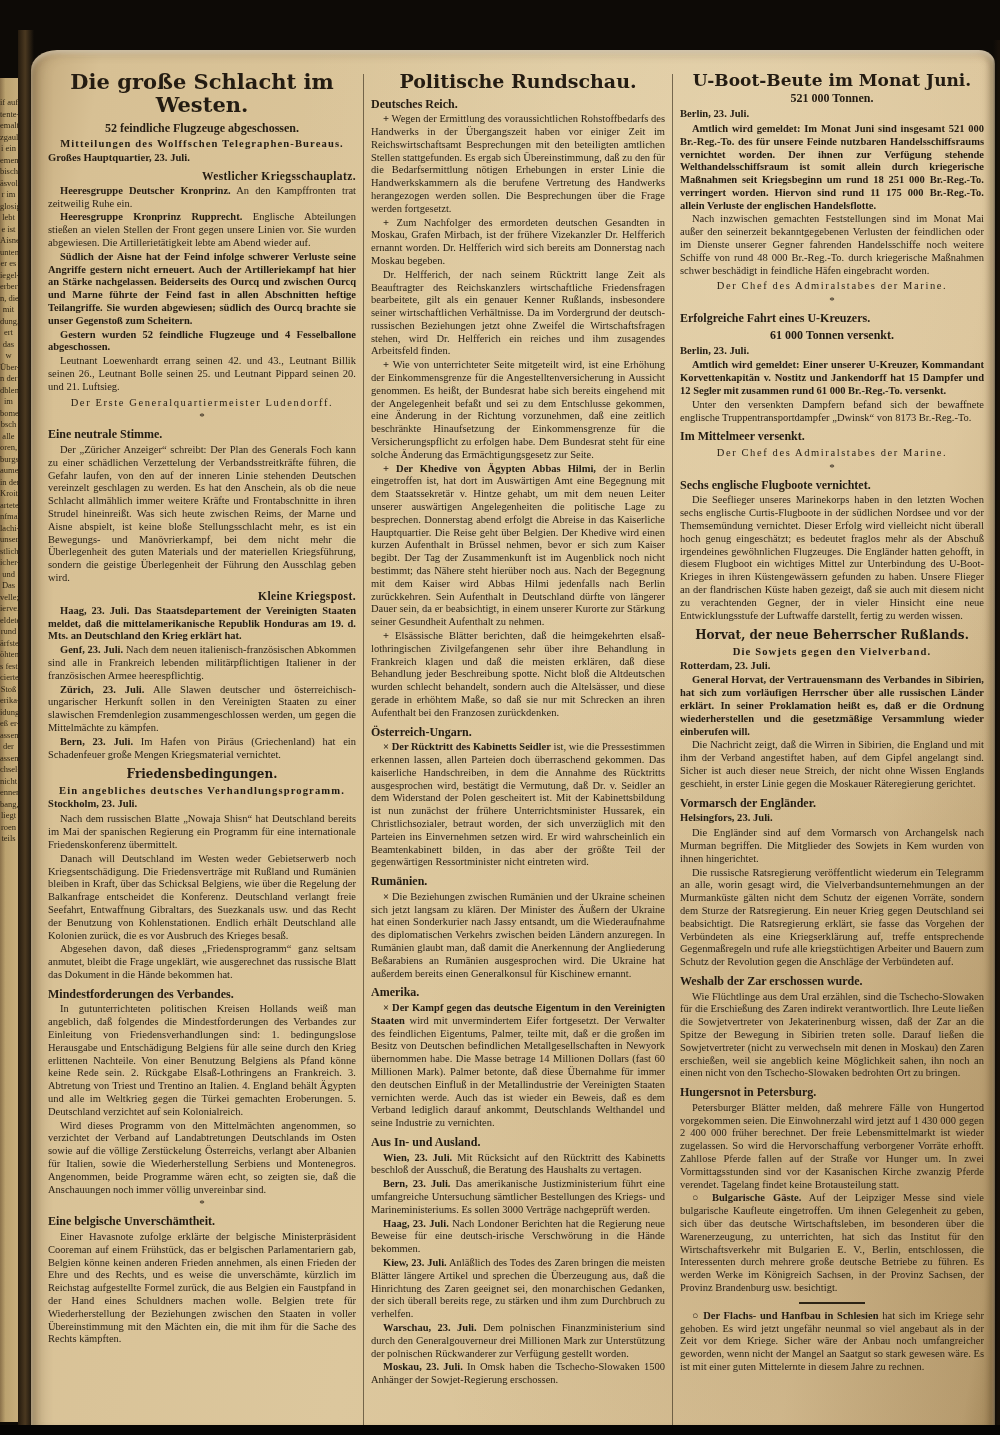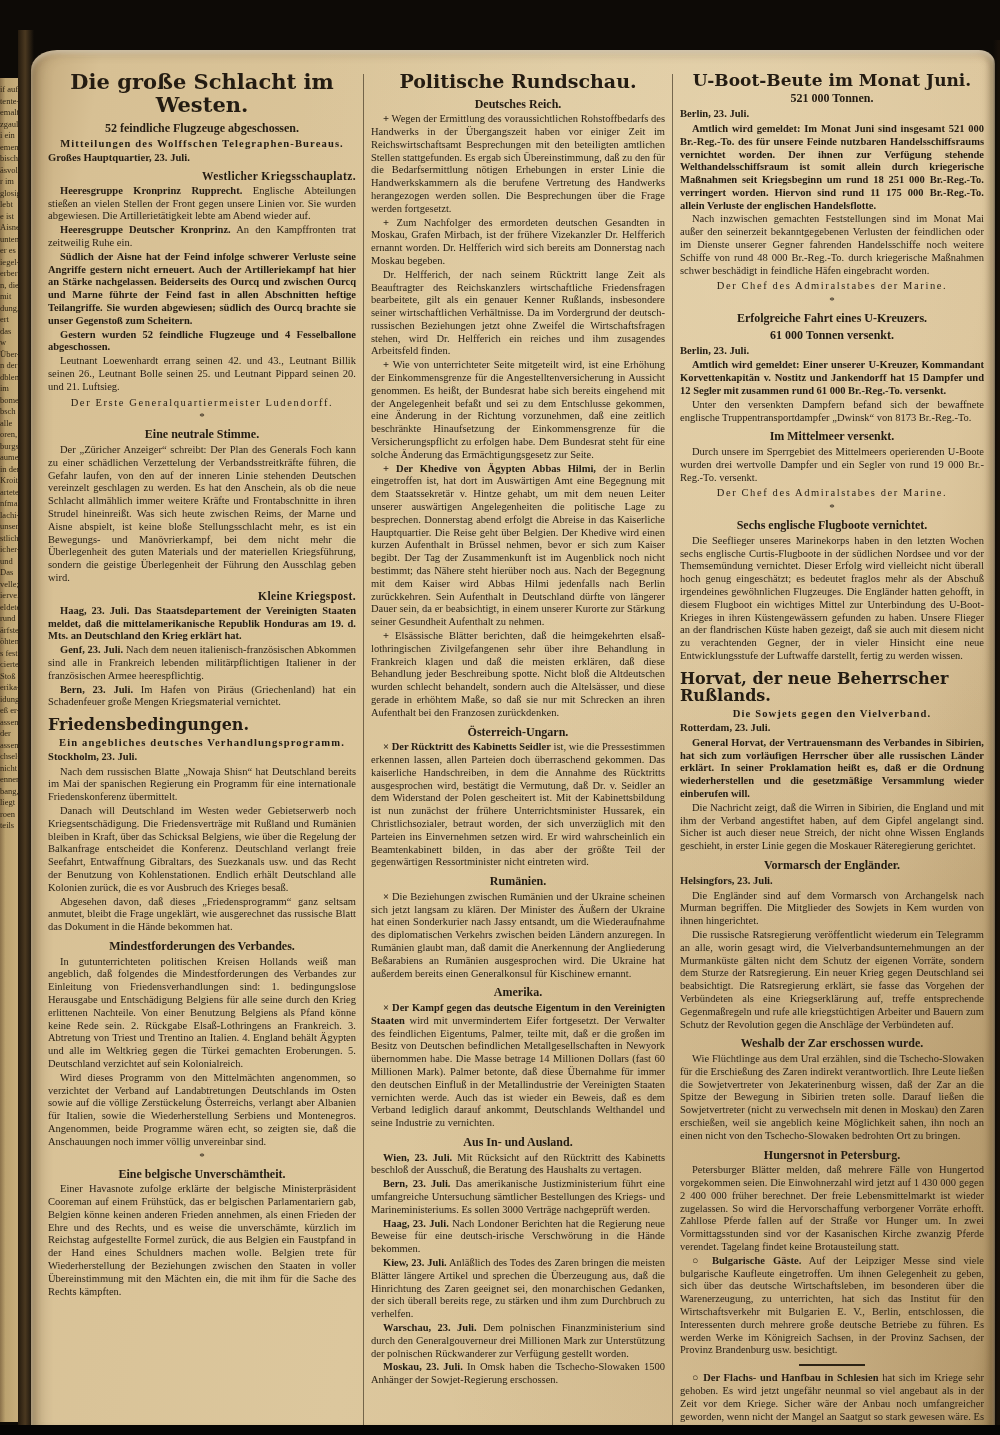--- a/index.html
+++ b/index.html
@@ -6,21 +6,21 @@
   body{
     width:1000px;height:1435px;position:relative;overflow:hidden;
     background:#0d0a06;
     font-family:"Liberation Serif", serif;
   }
   
   .prev-page{
     position:absolute;left:0;top:78px;width:18px;height:1344px;
     background:linear-gradient(90deg,#8a714a 0%,#bba26f 30%,#c7ad7c 100%);
     overflow:hidden;color:#2d2414;font-size:8.5px;line-height:11.5px;
-    text-align:left;padding:6px 1px 0 0;box-sizing:border-box;
+    text-align:center;padding:19px 1px 0 0;box-sizing:border-box;
   }
   .prev-page div{white-space:nowrap;}
   .gutter{
     position:absolute;left:18px;top:30px;width:16px;height:1400px;
     background:linear-gradient(90deg,#241a0e 0%,#4a3820 45%,rgba(74,56,32,0) 100%);
   }
   .page{
     position:absolute;left:31px;top:34px;width:964px;height:1388px;
     border-radius:26px 16px 4px 4px / 20px 14px 4px 4px;
     background:
@@ -43,26 +43,26 @@
     font-size:10.5px;line-height:1.22;text-align:justify;
     overflow:hidden;padding:0 7px;box-sizing:border-box;flex:0 0 auto;
   }
   .col-left{width:322px;}
   .col-mid{width:308px;}
   .col-right{width:318px;}
   .divider{flex:0 0 1px;background:linear-gradient(#3a2f1d,#3a2f1d);opacity:0.65;margin-top:4px;}
   .b-h1{font-family:"DejaVu Serif",serif;font-weight:bold;font-size:21px;line-height:1.08;text-align:center;text-indent:0;margin:1px 0 5px;}
   .col-mid .b-h1{font-size:19px;margin-bottom:2px;}
   .col-right .b-h1{font-size:17px;margin-bottom:2px;}
-  .b-bighead{font-family:"DejaVu Serif",serif;font-weight:bold;font-size:16px;line-height:1.1;text-align:left;text-indent:0;margin:7px 0 3px;}
+  .b-bighead{font-family:"DejaVu Serif",serif;font-weight:bold;font-size:12px;line-height:1.1;text-align:center;text-indent:0;margin:7px 0 3px;}
   .b-sub{font-weight:bold;font-size:12px;text-align:center;text-indent:0;margin:0 0 2px;}
   .b-byline{font-weight:bold;font-size:10.6px;letter-spacing:1.1px;text-align:center;text-indent:0;margin:1px 0;}
   .b-dateline{font-weight:bold;font-size:10.6px;padding-right:28px;text-indent:0;margin:0 0 2px;}
   .b-cross{font-weight:bold;font-size:11.5px;letter-spacing:0.4px;text-align:right;text-indent:0;margin:4px 0 2px;}
-  .b-chead{font-weight:bold;font-size:12px;text-align:center;text-indent:0;margin:5px 0 2px;}
+  .b-chead{font-weight:bold;font-size:12px;text-indent:0;margin:5px 0 2px;}
   .b-p{margin:0 0 1px;text-indent:12px;}
   .b-pb{margin:0 0 1px;text-indent:12px;font-weight:bold;}
   .b-sig{text-align:center;letter-spacing:1.6px;text-indent:0;margin:3px 0 2px;}
   .b-star{text-align:center;font-size:11px;line-height:1;text-indent:0;margin:2px 0;}
   .b-rule{width:66px;border:0;border-top:2px solid #2c2315;margin:7px auto 6px;}
   .lead{font-weight:bold;}
   .bottom-band{position:absolute;left:0;bottom:0;width:1000px;height:10px;background:#060504;}
   .right-edge{position:absolute;right:0;top:40px;width:7px;height:1385px;background:linear-gradient(90deg,rgba(0,0,0,0) 0%,#171009 80%);}
 </style>
 </head>
@@ -138,32 +138,33 @@
 <div class="gutter"></div>
 
 <div class="page">
   <div class="content">
     <div class="col col-left" id="colLeft">
         <div class="b-h1">Die große Schlacht im Westen.</div>
         <div class="b-sub">52 feindliche Flugzeuge abgeschossen.</div>
         <div class="b-byline">Mitteilungen des Wolffschen Telegraphen-Bureaus.</div>
         <div class="b-dateline">Großes Hauptquartier, 23. Juli.</div>
         <div class="b-cross">Westlicher Kriegsschauplatz.</div>
+        <div class="b-p"><span class="lead">Heeresgruppe Deutscher Kronprinz.</span> An den Kampffronten trat zeitweilig Ruhe ein.</div>
         <div class="b-p"><span class="lead">Heeresgruppe Kronprinz Rupprecht.</span> Englische Abteilungen stießen an vielen Stellen der Front gegen unsere Linien vor. Sie wurden abgewiesen. Die Artillerietätigkeit lebte am Abend wieder auf.</div>
-        <div class="b-p"><span class="lead">Heeresgruppe Deutscher Kronprinz.</span> An den Kampffronten trat zeitweilig Ruhe ein.</div>
         <div class="b-pb">Südlich der Aisne hat der Feind infolge schwerer Verluste seine Angriffe gestern nicht erneuert. Auch der Artilleriekampf hat hier an Stärke nachgelassen. Beiderseits des Ourcq und zwischen Ourcq und Marne führte der Feind fast in allen Abschnitten heftige Teilangriffe. Sie wurden abgewiesen; südlich des Ourcq brachte sie unser Gegenstoß zum Scheitern.</div>
         <div class="b-pb">Gestern wurden 52 feindliche Flugzeuge und 4 Fesselballone abgeschossen.</div>
         <div class="b-p">Leutnant Loewenhardt errang seinen 42. und 43., Leutnant Billik seinen 26., Leutnant Bolle seinen 25. und Leutnant Pippard seinen 20. und 21. Luftsieg.</div>
         <div class="b-sig">Der Erste Generalquartiermeister Ludendorff.</div>
         <div class="b-star">*</div>
         <div class="b-chead">Eine neutrale Stimme.</div>
         <div class="b-p">Der „Züricher Anzeiger“ schreibt: Der Plan des Generals Foch kann zu einer schädlichen Verzettelung der Verbandsstreitkräfte führen, die Gefahr laufen, von den auf der inneren Linie stehenden Deutschen vereinzelt geschlagen zu werden. Es hat den Anschein, als ob die neue Schlacht allmählich immer weitere Kräfte und Frontabschnitte in ihren Strudel hineinreißt. Was sich heute zwischen Reims, der Marne und Aisne abspielt, ist keine bloße Stellungsschlacht mehr, es ist ein Bewegungs- und Manövrierkampf, bei dem nicht mehr die Überlegenheit des guten Materials und der materiellen Kriegsführung, sondern die geistige Überlegenheit der Führung den Ausschlag geben wird.</div>
         <div class="b-cross">Kleine Kriegspost.</div>
         <div class="b-pb"><span class="lead">Haag, 23. Juli.</span> Das Staatsdepartement der Vereinigten Staaten meldet, daß die mittelamerikanische Republik Honduras am 19. d. Mts. an Deutschland den Krieg erklärt hat.</div>
         <div class="b-p"><span class="lead">Genf, 23. Juli.</span> Nach dem neuen italienisch-französischen Abkommen sind alle in Frankreich lebenden militärpflichtigen Italiener in der französischen Armee heerespflichtig.</div>
+        <div class="b-p"><span class="lead">Zürich, 23. Juli.</span> Alle Slawen deutscher und österreichisch-ungarischer Herkunft sollen in den Vereinigten Staaten zu einer slawischen Fremdenlegion zusammengeschlossen werden, um gegen die Mittelmächte zu kämpfen.</div>
         <div class="b-p"><span class="lead">Bern, 23. Juli.</span> Im Hafen von Piräus (Griechenland) hat ein Schadenfeuer große Mengen Kriegsmaterial vernichtet.</div>
         <div class="b-bighead">Friedensbedingungen.</div>
         <div class="b-byline">Ein angebliches deutsches Verhandlungsprogramm.</div>
         <div class="b-dateline">Stockholm, 23. Juli.</div>
         <div class="b-p">Nach dem russischen Blatte „Nowaja Shisn“ hat Deutschland bereits im Mai der spanischen Regierung ein Programm für eine internationale Friedenskonferenz übermittelt.</div>
         <div class="b-p">Danach will Deutschland im Westen weder Gebietserwerb noch Kriegsentschädigung. Die Friedensverträge mit Rußland und Rumänien bleiben in Kraft, über das Schicksal Belgiens, wie über die Regelung der Balkanfrage entscheidet die Konferenz. Deutschland verlangt freie Seefahrt, Entwaffnung Gibraltars, des Suezkanals usw. und das Recht der Benutzung von Kohlenstationen. Endlich erhält Deutschland alle Kolonien zurück, die es vor Ausbruch des Krieges besaß.</div>
         <div class="b-p">Abgesehen davon, daß dieses „Friedensprogramm“ ganz seltsam anmutet, bleibt die Frage ungeklärt, wie ausgerechnet das russische Blatt das Dokument in die Hände bekommen hat.</div>
         <div class="b-chead">Mindestforderungen des Verbandes.</div>
         <div class="b-p">In gutunterrichteten politischen Kreisen Hollands weiß man angeblich, daß folgendes die Mindestforderungen des Verbandes zur Einleitung von Friedensverhandlungen sind: 1. bedingungslose Herausgabe und Entschädigung Belgiens für alle seine durch den Krieg erlittenen Nachteile. Von einer Benutzung Belgiens als Pfand könne keine Rede sein. 2. Rückgabe Elsaß-Lothringens an Frankreich. 3. Abtretung von Triest und Trentino an Italien. 4. England behält Ägypten und alle im Weltkrieg gegen die Türkei gemachten Eroberungen. 5. Deutschland verzichtet auf sein Kolonialreich.</div>
         <div class="b-p">Wird dieses Programm von den Mittelmächten angenommen, so verzichtet der Verband auf Landabtretungen Deutschlands im Osten sowie auf die völlige Zerstückelung Österreichs, verlangt aber Albanien für Italien, sowie die Wiederherstellung Serbiens und Montenegros. Angenommen, beide Programme wären echt, so zeigten sie, daß die Anschauungen noch immer völlig unvereinbar sind.</div>
@@ -203,21 +204,20 @@
         <div class="b-pb">Amtlich wird gemeldet: Im Monat Juni sind insgesamt 521 000 Br.-Reg.-To. des für unsere Feinde nutzbaren Handelsschiffsraums vernichtet worden. Der ihnen zur Verfügung stehende Welthandelsschiffsraum ist somit allein durch kriegerische Maßnahmen seit Kriegsbeginn um rund 18 251 000 Br.-Reg.-To. verringert worden. Hiervon sind rund 11 175 000 Br.-Reg.-To. allein Verluste der englischen Handelsflotte.</div>
         <div class="b-p">Nach inzwischen gemachten Feststellungen sind im Monat Mai außer den seinerzeit bekanntgegebenen Verlusten der feindlichen oder im Dienste unserer Gegner fahrenden Handelsschiffe noch weitere Schiffe von rund 48 000 Br.-Reg.-To. durch kriegerische Maßnahmen schwer beschädigt in feindliche Häfen eingebracht worden.</div>
         <div class="b-sig">Der Chef des Admiralstabes der Marine.</div>
         <div class="b-star">*</div>
         <div class="b-chead">Erfolgreiche Fahrt eines U-Kreuzers.</div>
         <div class="b-sub">61 000 Tonnen versenkt.</div>
         <div class="b-dateline">Berlin, 23. Juli.</div>
         <div class="b-pb">Amtlich wird gemeldet: Einer unserer U-Kreuzer, Kommandant Korvettenkapitän v. Nostitz und Jankendorff hat 15 Dampfer und 12 Segler mit zusammen rund 61 000 Br.-Reg.-To. versenkt.</div>
         <div class="b-p">Unter den versenkten Dampfern befand sich der bewaffnete englische Truppentransportdampfer „Dwinsk“ von 8173 Br.-Reg.-To.</div>
         <div class="b-chead">Im Mittelmeer versenkt.</div>
-        <div class="b-p">Durch unsere im Sperrgebiet des Mittelmeers operierenden U-Boote wurden drei wertvolle Dampfer und ein Segler von rund 19 000 Br.-Reg.-To. versenkt.</div>
         <div class="b-sig">Der Chef des Admiralstabes der Marine.</div>
         <div class="b-star">*</div>
         <div class="b-chead">Sechs englische Flugboote vernichtet.</div>
         <div class="b-p">Die Seeflieger unseres Marinekorps haben in den letzten Wochen sechs englische Curtis-Flugboote in der südlichen Nordsee und vor der Themsemündung vernichtet. Dieser Erfolg wird vielleicht nicht überall hoch genug eingeschätzt; es bedeutet fraglos mehr als der Abschuß irgendeines gewöhnlichen Flugzeuges. Die Engländer hatten gehofft, in diesem Flugboot ein wichtiges Mittel zur Unterbindung des U-Boot-Krieges in ihren Küstengewässern gefunden zu haben. Unsere Flieger an der flandrischen Küste haben gezeigt, daß sie auch mit diesem nicht zu verachtenden Gegner, der in vieler Hinsicht eine neue Entwicklungsstufe der Luftwaffe darstellt, fertig zu werden wissen.</div>
         <div class="b-bighead">Horvat, der neue Beherrscher Rußlands.</div>
         <div class="b-byline">Die Sowjets gegen den Vielverband.</div>
         <div class="b-dateline">Rotterdam, 23. Juli.</div>
         <div class="b-pb">General Horvat, der Vertrauensmann des Verbandes in Sibirien, hat sich zum vorläufigen Herrscher über alle russischen Länder erklärt. In seiner Proklamation heißt es, daß er die Ordnung wiederherstellen und die gesetzmäßige Versammlung wieder einberufen will.</div>
         <div class="b-p">Die Nachricht zeigt, daß die Wirren in Sibirien, die England und mit ihm der Verband angestiftet haben, auf dem Gipfel angelangt sind. Sicher ist auch dieser neue Streich, der nicht ohne Wissen Englands geschieht, in erster Linie gegen die Moskauer Räteregierung gerichtet.</div>
         <div class="b-chead">Vormarsch der Engländer.</div>

